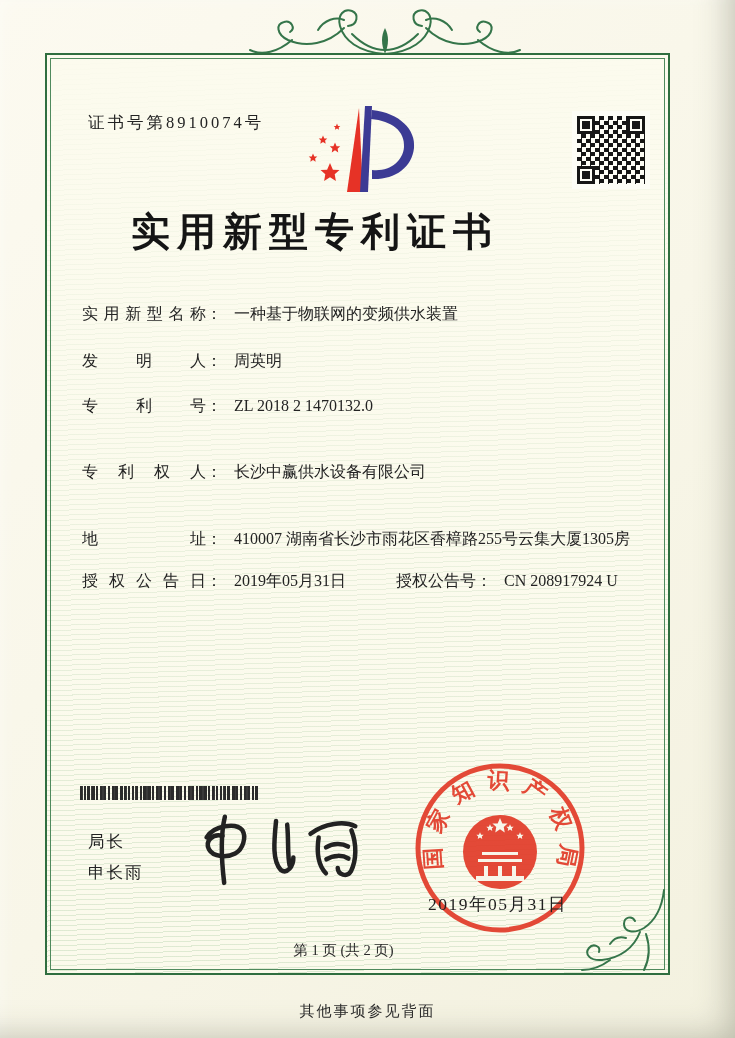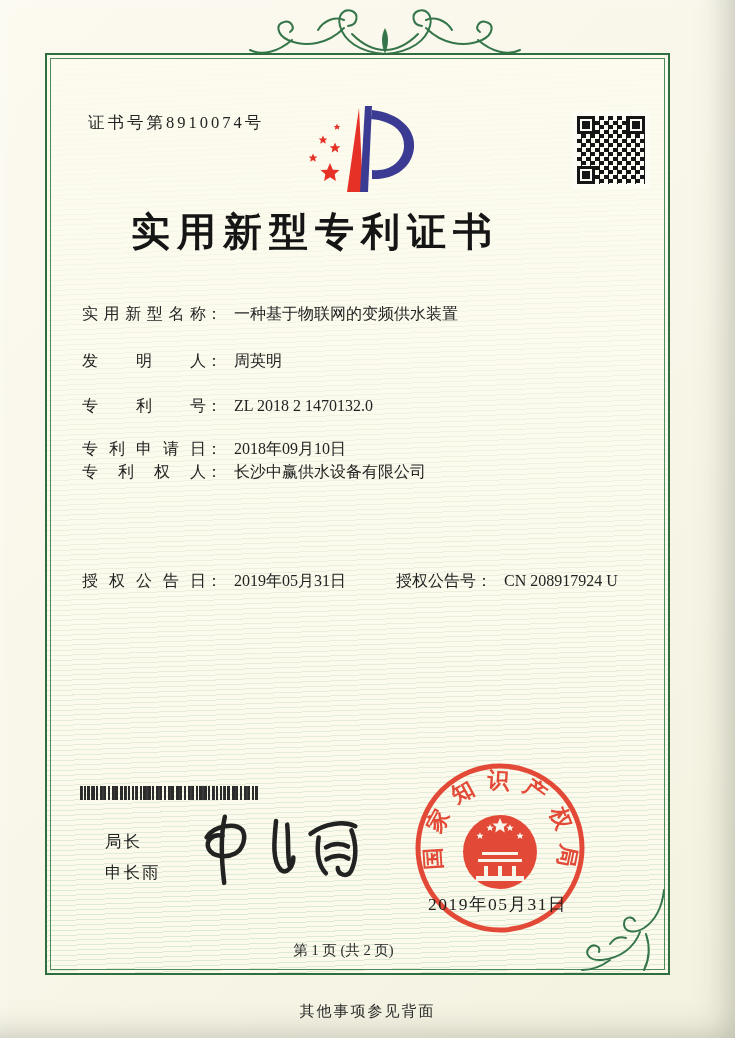--- a/index.html
+++ b/index.html
@@ -25,21 +25,21 @@
   .flabel{display:inline-block;width:124px;text-align:justify;text-align-last:justify;}
   .fvalue{margin-left:12px;}
   .pair2{margin-left:50px;}
   .paras{left:80px;top:598px;width:574px;font-size:15px;line-height:23.5px;color:#2a2a2a;}
   .paras p{margin:0;text-indent:2em;text-align:justify;}
   .barcode{left:80px;top:786px;width:178px;height:14px;
            background:
              repeating-linear-gradient(90deg,#2b2b2b 0 2px,transparent 2px 4px),
              repeating-linear-gradient(90deg,#2b2b2b 0 1px,transparent 1px 7px),
              repeating-linear-gradient(90deg,#3a3a3a 0 3px,transparent 3px 11px);}
-  .director{left:88px;top:826px;font-size:16.5px;line-height:31px;letter-spacing:2px;margin-left:17px;}
+  .director{left:88px;top:826px;font-size:16.5px;line-height:31px;letter-spacing:2px;}
   .sig{left:185px;top:803px;}
   .seal{left:412px;top:760px;}
   .seal-date{left:428px;top:892px;font-size:17.5px;letter-spacing:1.5px;color:#1f1f1f;}
   .page-no{left:45px;top:941px;width:597px;text-align:center;font-size:14.5px;color:#2a2a2a;}
   .back-note{left:0;top:986px;width:735px;text-align:center;font-size:15px;color:#2a2a2a;letter-spacing:2px;margin-top:16px;}
   
   .qr{left:572px;top:111px;width:78px;height:78px;background:#fdfdf6;padding:5px;box-sizing:border-box;}
   .qr-grid{position:relative;width:68px;height:68px;
            background:
              repeating-conic-gradient(#161616 0% 25%,transparent 0% 50%);
@@ -104,25 +104,25 @@
 
   <div class="abs row" style="top:351px">
     <span class="flabel">发明人</span><span>：</span><span class="fvalue">周英明</span>
   </div>
   <div class="abs row" style="top:304px">
     <span class="flabel">实用新型名称</span><span>：</span><span class="fvalue">一种基于物联网的变频供水装置</span>
   </div>
   <div class="abs row" style="top:396px">
     <span class="flabel">专利号</span><span>：</span><span class="fvalue">ZL 2018 2 1470132.0</span>
   </div>
-  <div class="abs row" style="top:439px">
-    <span class="flabel">专利申请日</span><span>：</span><span class="fvalue">2018年09月10日</span>
-  </div>
   <div class="abs row" style="top:462px">
     <span class="flabel">专利权人</span><span>：</span><span class="fvalue">长沙中赢供水设备有限公司</span>
+  </div>
+  <div class="abs row" style="top:529px">
+    <span class="flabel">地址</span><span>：</span><span class="fvalue">410007 湖南省长沙市雨花区香樟路255号云集大厦1305房</span>
   </div>
   <div class="abs row" style="top:571px">
     <span class="flabel">授权公告日</span><span>：</span><span class="fvalue">2019年05月31日</span><span class="pair2">授权公告号</span><span>：</span><span class="fvalue">CN 208917924 U</span>
   </div>
 
 
   <div class="abs barcode"></div>
 
   <div class="abs director">
     <div>局长</div>

